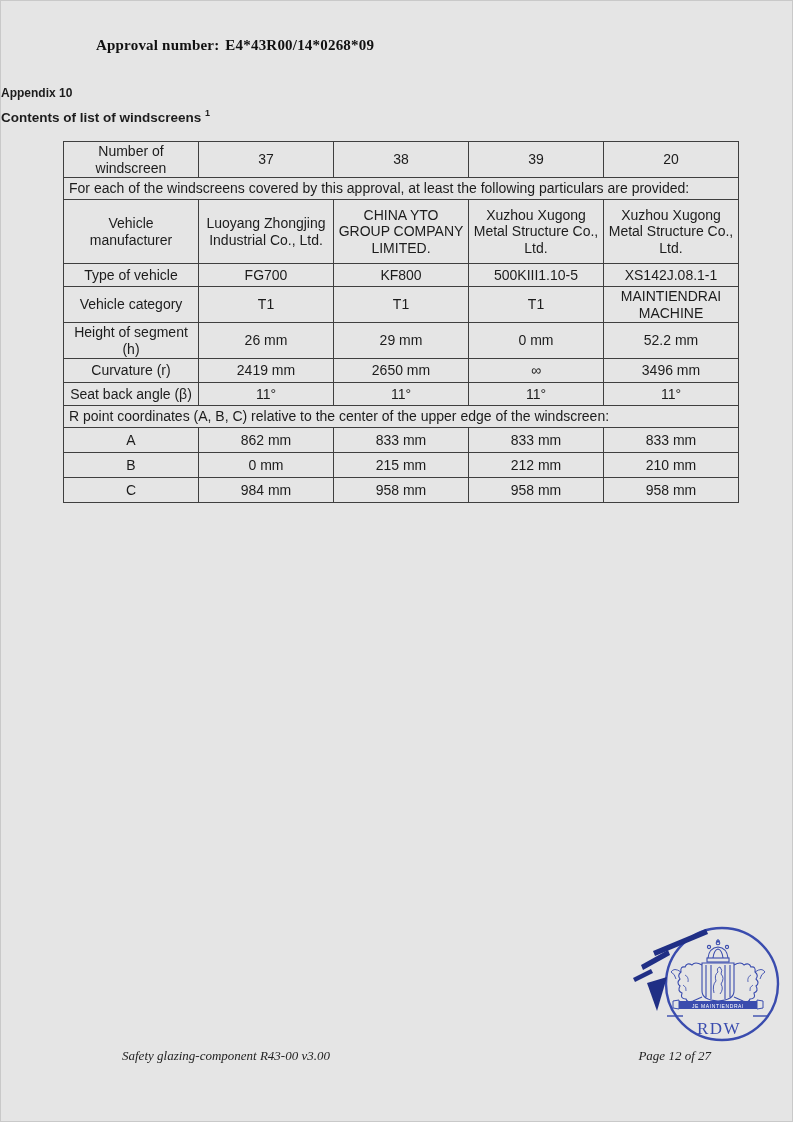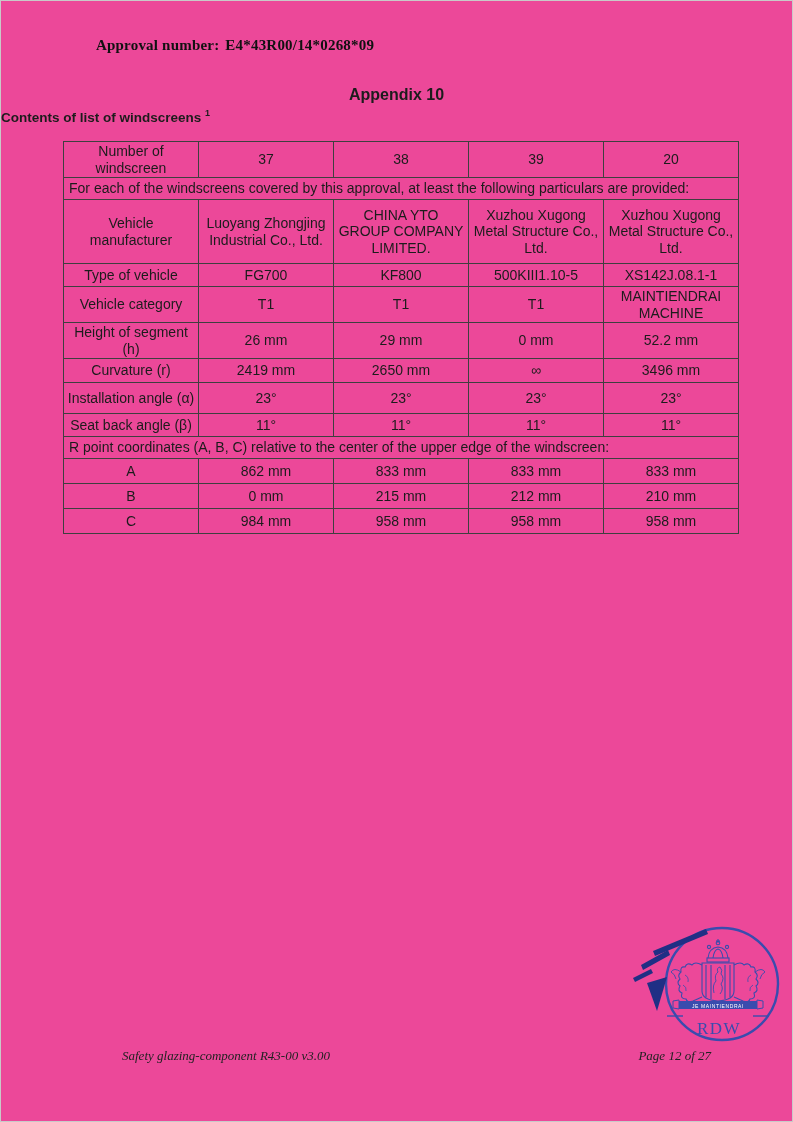--- a/index.html
+++ b/index.html
@@ -1,35 +1,35 @@
 <!DOCTYPE html>
 <html><head>
 <meta charset="utf-8">
 <style>
   * { margin:0; padding:0; box-sizing:border-box; }
   html,body { background:#ffffff; }
   .page {
     position:relative;
     width:793px; height:1122px;
-    background:#ec4899;
+    background:#e5e5e5;
     border:1px solid #c9c9c9;
     font-family:"Liberation Sans", sans-serif;
     color:#1c1c1c;
     overflow:hidden;
   }
   .approval-line {
     position:absolute; left:95px; top:36px;
     font-family:"Liberation Serif", serif;
     font-weight:bold; font-size:15px; color:#111;
     letter-spacing:0.2px;
   }
   .approval-line .num { margin-left:6px; }
   .title1 {
     position:absolute; top:85px; left:0; width:100%;
-    text-align:center; font-weight:bold; font-size:16px;
+    text-align:left; font-weight:bold; font-size:12px;
   }
   .title2 {
     position:absolute; top:107px; left:0; width:100%;
     text-align:left; font-weight:bold; font-size:13.5px;
   }
   .title2 sup { font-size:9px; }
   table.ws {
     position:absolute; left:62px; top:140px;
     width:676px;
     border-collapse:collapse;
@@ -122,27 +122,20 @@
         <td>0 mm</td>
         <td>52.2 mm</td>
       </tr>
       <tr class="h24">
         <td>Curvature (r)</td>
         <td>2419 mm</td>
         <td>2650 mm</td>
         <td>∞</td>
         <td>3496 mm</td>
       </tr>
-      <tr class="h31">
-        <td>Installation angle (α)</td>
-        <td>23°</td>
-        <td>23°</td>
-        <td>23°</td>
-        <td>23°</td>
-      </tr>
       <tr class="h23">
         <td>Seat back angle (β)</td>
         <td>11°</td>
         <td>11°</td>
         <td>11°</td>
         <td>11°</td>
       </tr>
       <tr class="h22">
         <td class="note" colspan="5">R point coordinates (A, B, C) relative to the center of the upper edge of the windscreen:</td>
       </tr>

